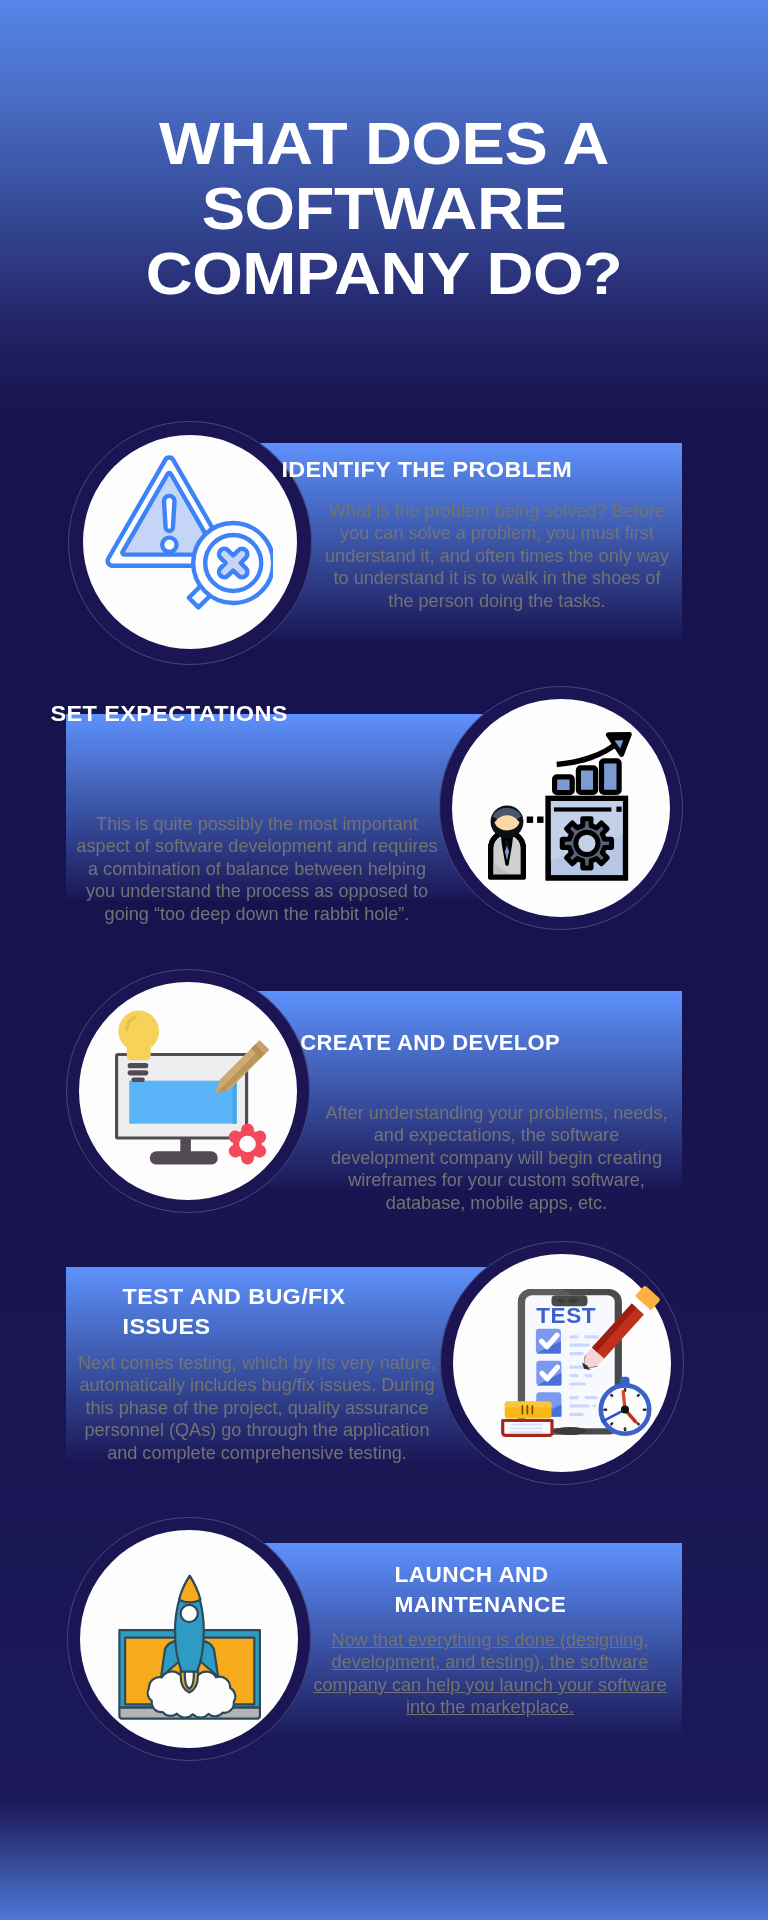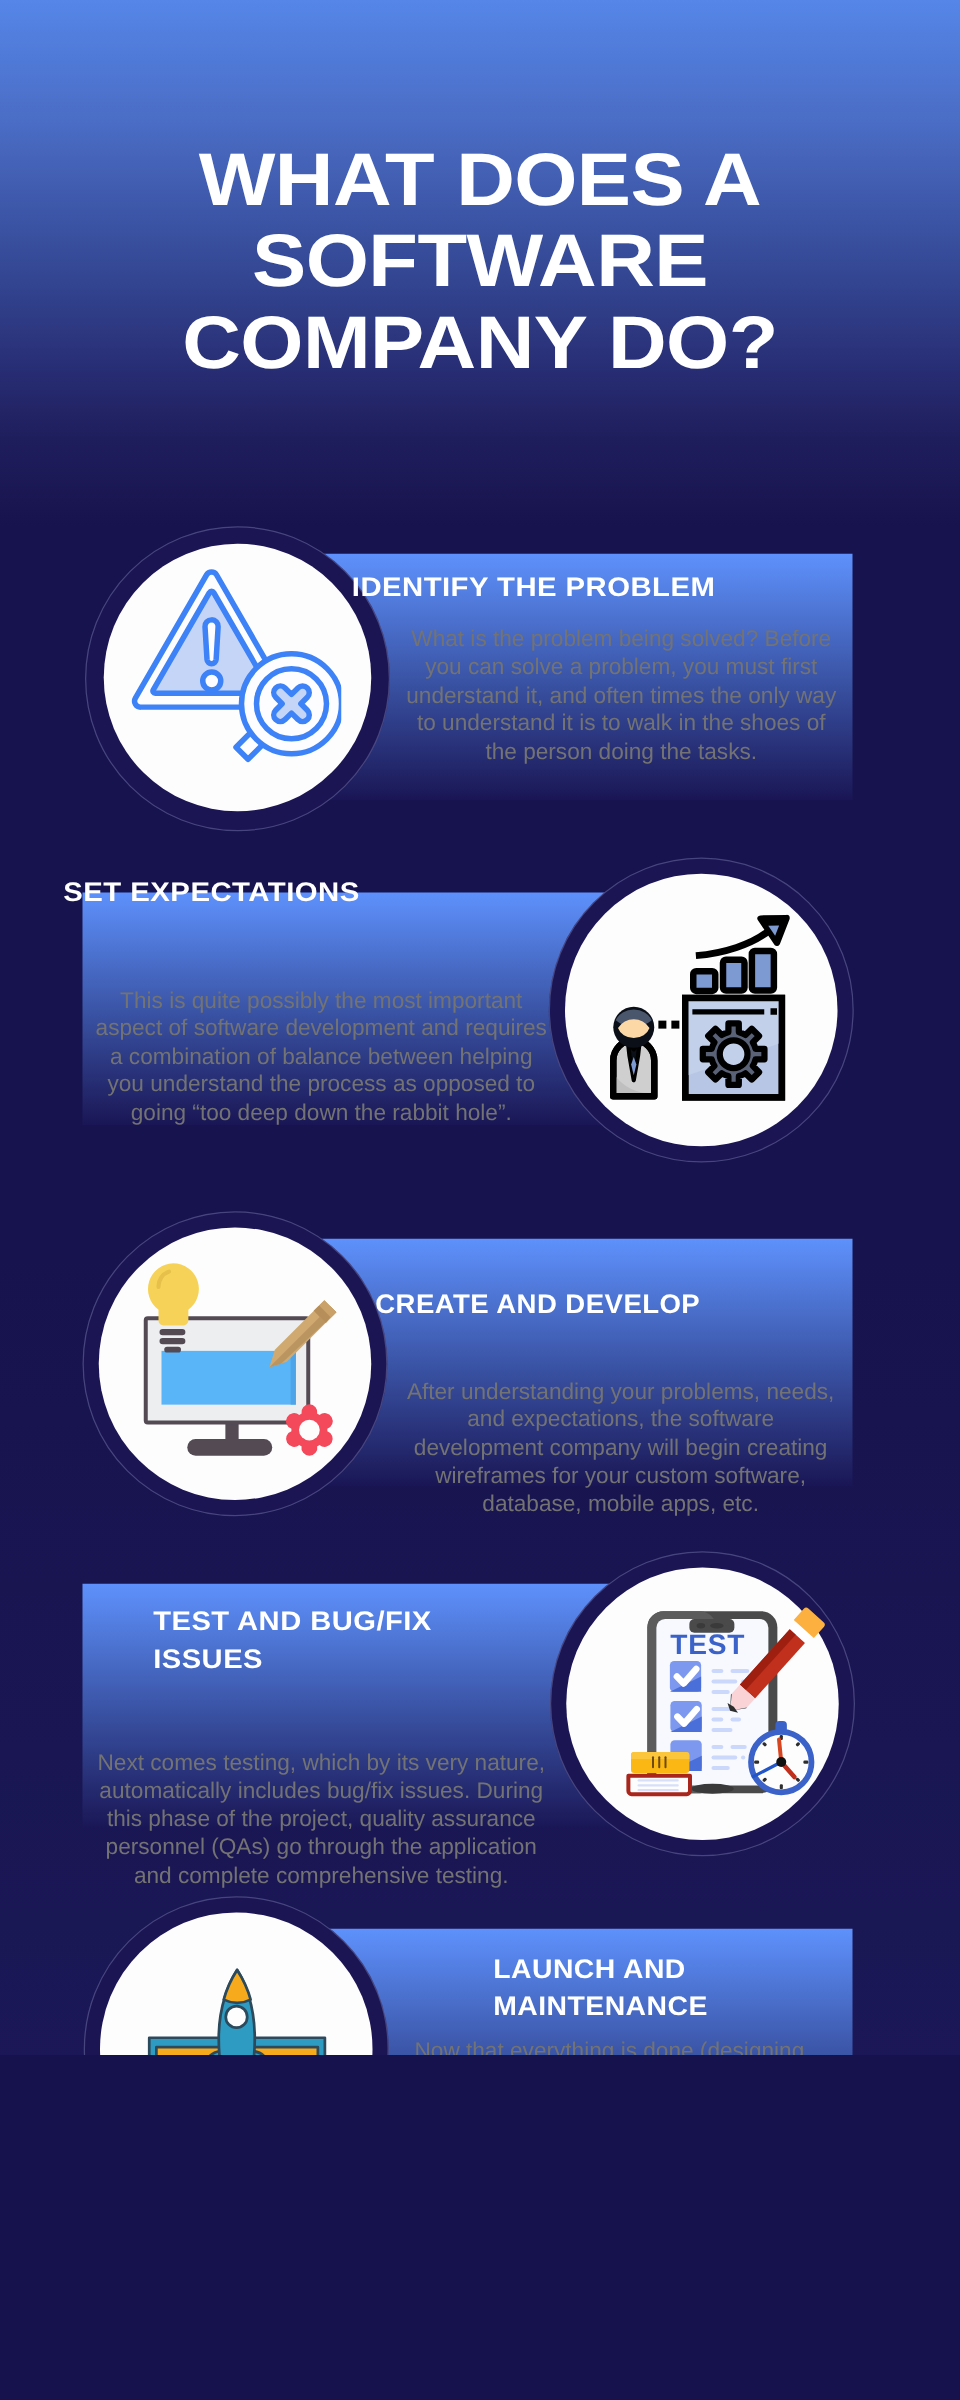--- a/index.html
+++ b/index.html
@@ -2,21 +2,21 @@
 <html><head>
 <meta charset="utf-8">
 <title>What Does A Software Company Do?</title>
 <style>
   html,body{margin:0;padding:0;}
   body{
     width:768px;height:1920px;overflow:hidden;position:relative;
     font-family:"Liberation Sans", sans-serif;
     background:#16124d;
   }
-  #page{position:absolute;inset:0;width:768px;height:1644px;overflow:hidden;}
+  #page{position:absolute;inset:0;width:768px;height:1920px;overflow:hidden;}
   .bg{position:absolute;left:0;top:0;width:768px;height:1920px;
       background:linear-gradient(180deg,
         #5586e8 0%,
         #4a6cc4 5.21%,
         #374d9b 10.42%,
         #272c72 15.62%,
         #1f1e5d 18.23%,
         #17134e 21.88%,
         #17134e 52.08%,
         #1c1959 93.75%,
@@ -110,21 +110,21 @@
         <path d="M13.6 153 V134 a33 33 0 0 0 32.8 16 V153 Z" fill="#bfbfbf"></path>
         <path d="M13.6 153 V124.4 a16.4 16.4 0 0 1 16.4 -16.4 a16.4 16.4 0 0 1 16.4 16.4 V153 Z" fill="none" stroke="#000" stroke-width="5.2" stroke-linejoin="round"></path>
         <path d="M25.3 109.3 L30 115.4 L34.7 109.3 L33.4 120.8 L30 140.2 L26.6 120.8 Z" fill="#0b0f18" stroke="#000" stroke-width="3.4" stroke-linejoin="round"></path>
         <path d="M30 121.5 L32.1 127.5 L30 136.2 L27.9 127.5 Z" fill="#7d9bd2"></path>
         <circle cx="30" cy="97.8" r="16.4" fill="#0b0f18"></circle>
         <path d="M15.6 92.2 a15.4 13.2 0 0 1 28.8 0 a22 22 0 0 1 -28.8 0 Z" fill="#4a566b"></path>
         <path d="M17.4 98.4 a13.1 11.0 0 0 0 25.2 0 a15 15.5 0 0 0 -25.2 0 Z" fill="#fbd8a6"></path>
       </svg>
     </div>
     <div class="head" style="left:61px;top:700px;width:373px;--hs:1.0965;"><span>SET EXPECTATIONS</span></div>
-    <div class="body" style="left:73px;top:789px;width:368px;">This is quite possibly the most important aspect of software development and requires a combination of balance between helping you understand the process as opposed to going “too deep down the rabbit hole”.</div>
+    <div class="body" style="left:73px;top:813px;width:368px;">This is quite possibly the most important aspect of software development and requires a combination of balance between helping you understand the process as opposed to going “too deep down the rabbit hole”.</div>
   </div>
 
   <div class="sec">
     <div class="box" style="left:188px;top:991px;width:494px;height:198px;"></div>
     <div class="disc" style="left:66px;top:969px;width:244px;height:244px;"></div>
     <div class="ring" style="left:66px;top:969px;width:242px;height:242px;"></div>
     <div class="circle" style="left:79px;top:982px;width:218px;height:218px;"></div>
     <div class="ico" style="left:104px;top:1007px;width:168px;height:168px;">
       <svg viewBox="0 0 168 168" width="168" height="168" aria-hidden="true">
 
@@ -238,21 +238,21 @@
         <path d="M11.4 122.6 h41.5 a2.6 2.6 0 0 1 2.6 2.6 v11.6 a2.6 2.6 0 0 1 -2.6 2.6 H11.4 a2.6 2.6 0 0 1 -2.6 -2.6 v-11.6 a2.6 2.6 0 0 1 2.6 -2.6 Z" fill="#fbb713"></path>
         <path d="M11.4 122.6 h41.5 a2.6 2.6 0 0 1 2.6 2.6 v3 H8.8 v-3 a2.6 2.6 0 0 1 2.6 -2.6 Z" fill="#fcc63c"></path>
         <g stroke="#6e4a0a" stroke-width="1.6" stroke-linecap="round">
           <path d="M26.4 126.8 v8"></path>
             <path d="M31.4 126.8 v8"></path>
             <path d="M36.4 126.8 v8"></path>
         </g>
       </svg>
     </div>
     <div class="head" style="left:133px;top:1283px;width:232px;--hs:1.09;"><span>TEST AND BUG/FIX ISSUES</span></div>
-    <div class="body" style="left:76px;top:1352px;width:362px;margin-top:47px;">Next comes testing, which by its very nature, automatically includes bug/fix issues. During this phase of the project, quality assurance personnel (QAs) go through the application and complete comprehensive testing.</div>
+    <div class="body" style="left:76px;top:1352px;width:362px;">Next comes testing, which by its very nature, automatically includes bug/fix issues. During this phase of the project, quality assurance personnel (QAs) go through the application and complete comprehensive testing.</div>
   </div>
 
   <div class="sec">
     <div class="box" style="left:188px;top:1543px;width:494px;height:198px;"></div>
     <div class="disc" style="left:67px;top:1517px;width:244px;height:244px;"></div>
     <div class="ring" style="left:67px;top:1517px;width:242px;height:242px;"></div>
     <div class="circle" style="left:80px;top:1530px;width:218px;height:218px;"></div>
     <div class="ico" style="left:105px;top:1555px;width:168px;height:168px;">
       <svg viewBox="0 0 168 168" width="168" height="168" aria-hidden="true">
         <g stroke="#2d4a5c" stroke-width="2.2" stroke-linejoin="round">

